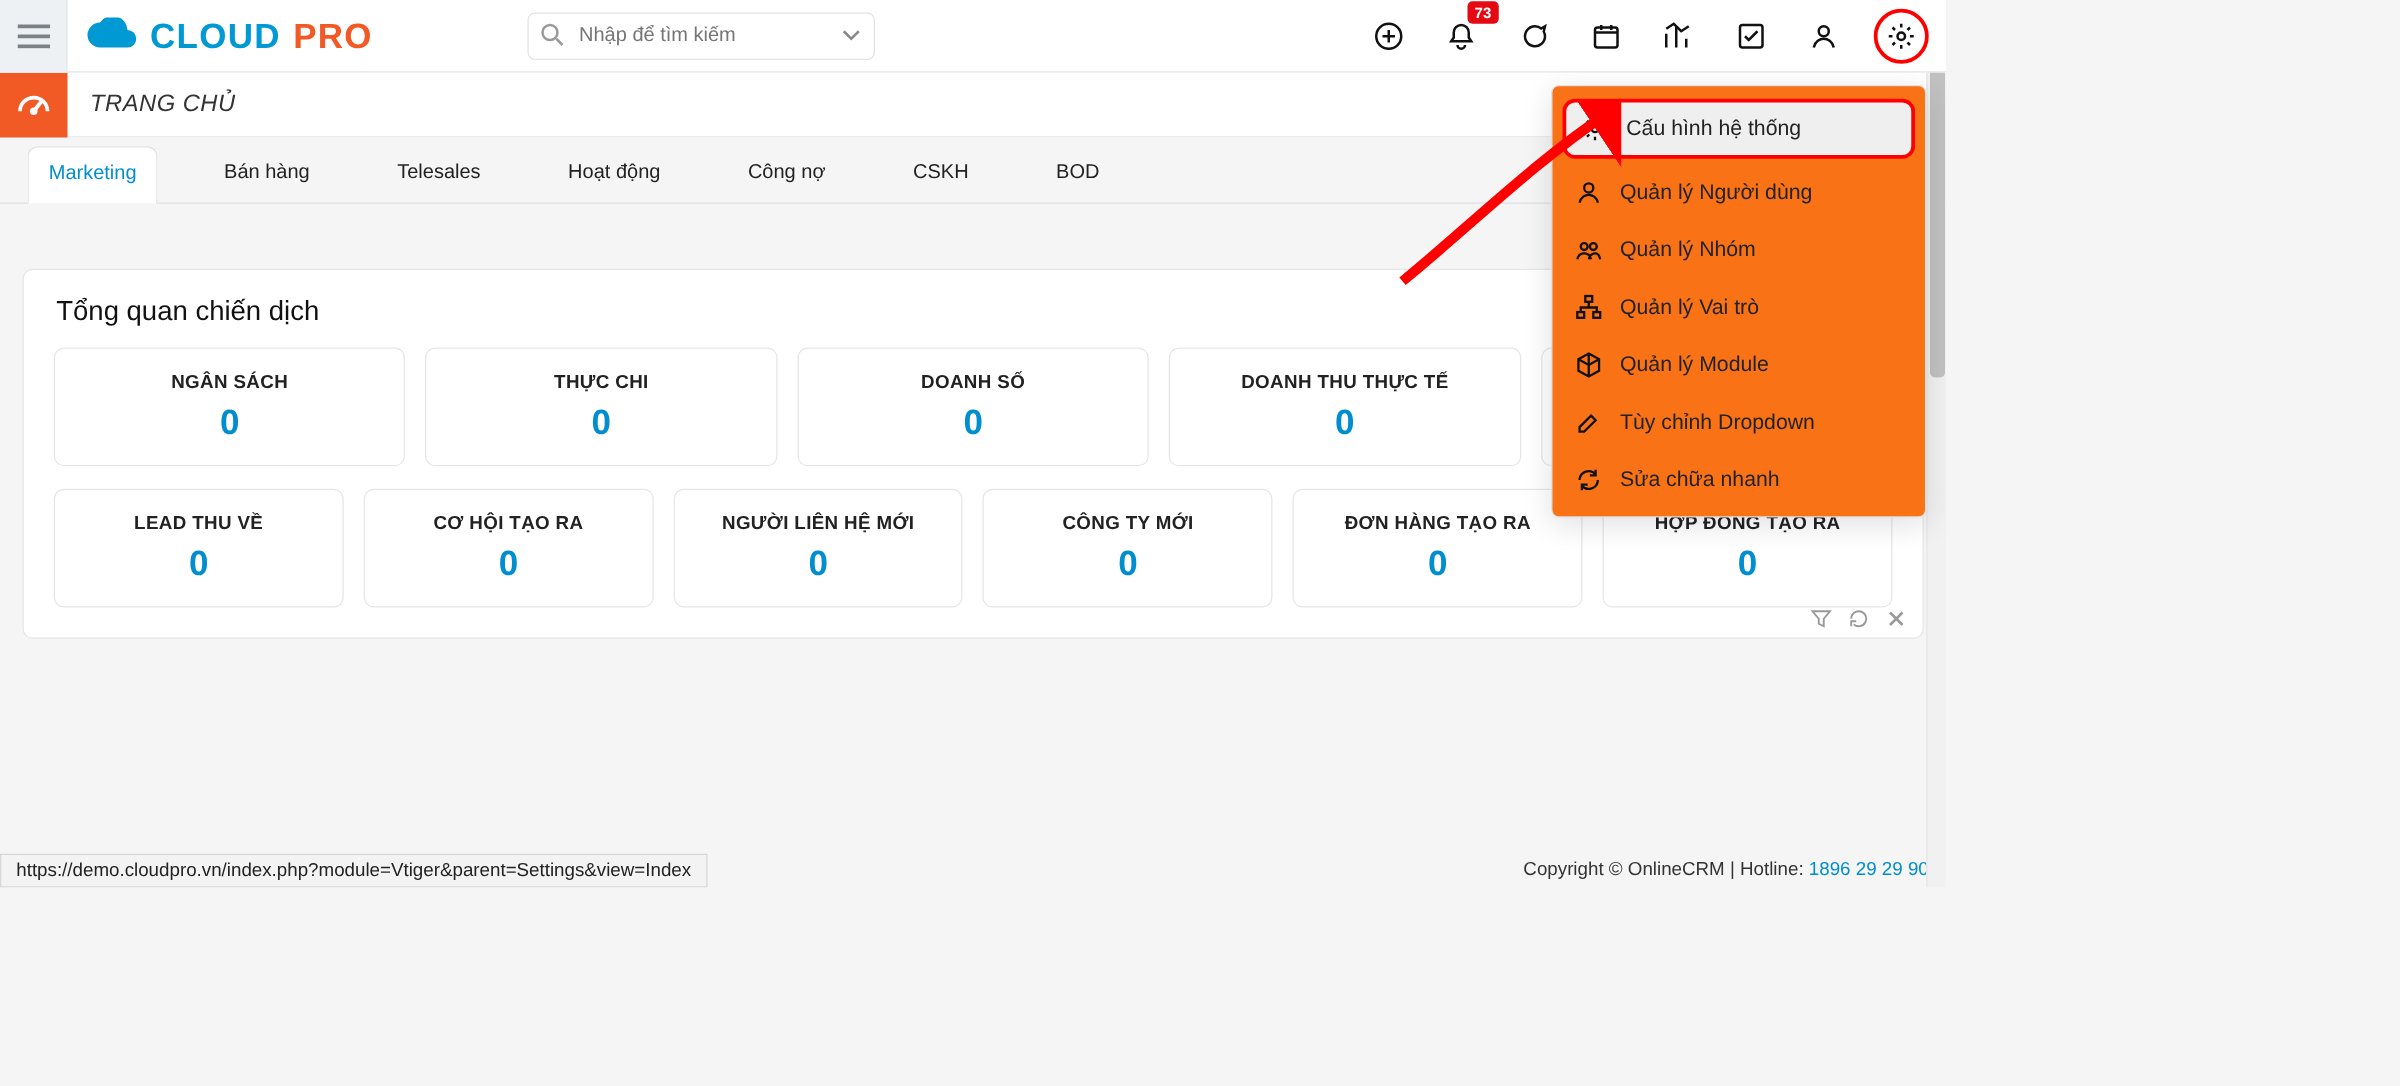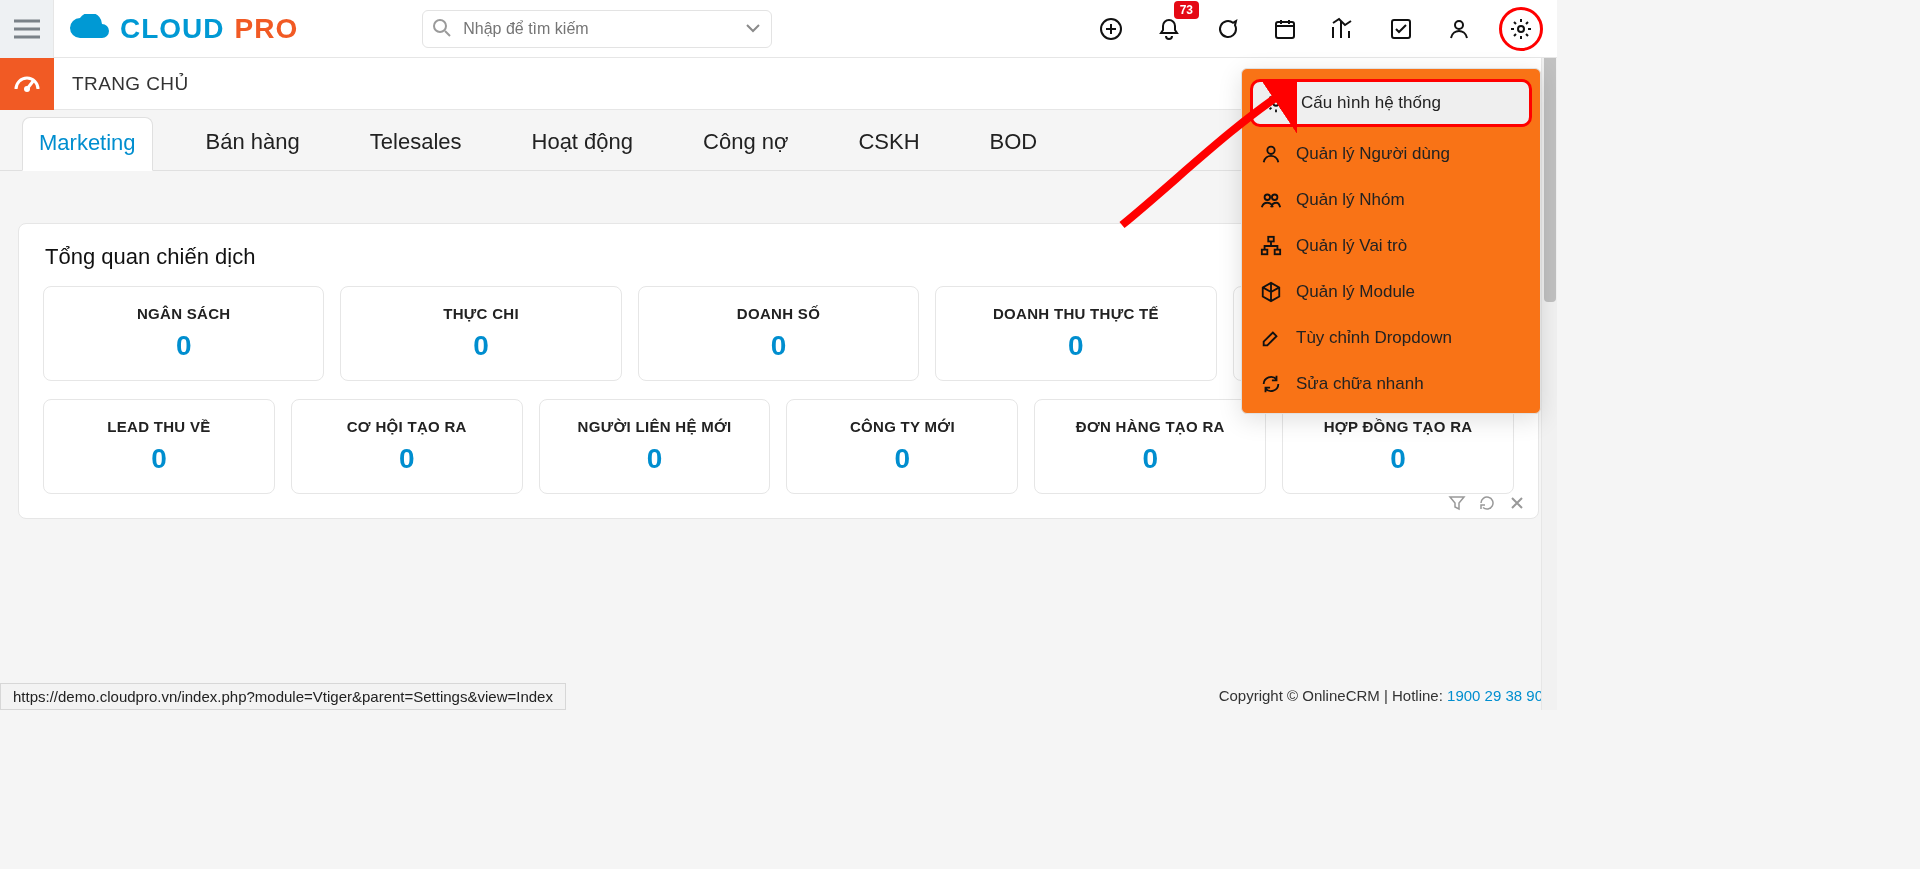--- a/index.html
+++ b/index.html
@@ -45,21 +45,21 @@
     padding:0 14px;
     height:58px;
     gap:10px;
     font-weight:700;
     letter-spacing:1px;
   }
   .logo .cloud-text { color:#0099d4; font-size:28px; }
   .logo .pro-text { color:#f15a24; font-size:28px; }
   .searchwrap {
     margin-left:110px;
-    width:350px;
+    width:278px;
     position:relative;
   }
   .searchwrap input {
     width:100%;
     height:38px;
     border-radius:6px;
     border:1px solid #e3e3e3;
     padding:0 36px 0 40px;
     font-size:16px;
     color:#555;
@@ -97,20 +97,21 @@
     border-radius:50%;
     width:44px; height:44px;
   }
 
   
   .subhead {
     display:flex; align-items:center;
     height:52px;
     background:#fff;
     border-bottom:1px solid var(--card-bd);
+    font-style:italic;
   }
   .homeicon {
     width:54px; height:52px;
     display:flex; align-items:center; justify-content:center;
     background:#f15a24;
     color:#fff;
   }
   .page-title {
     font-size:19px;
     color:#333;
@@ -122,21 +123,21 @@
   .tabs {
     display:flex;
     gap:36px;
     padding:6px 0 0 22px;
     background:var(--bg);
     border-bottom:1px solid #e0e0e0;
     align-items:flex-end;
   }
   .tab {
     padding:12px 16px 14px;
-    font-size:22px;
+    font-size:16px;
     color:#222;
     cursor:pointer;
     border:1px solid transparent;
   }
   .tab.active {
     color: var(--accent);
     background:#fff;
     border:1px solid #e0e0e0;
     border-bottom:1px solid #fff;
     border-radius:8px 8px 0 0;
@@ -508,18 +509,18 @@
   <defs>
     <marker id="ah" markerWidth="12" markerHeight="12" refX="2" refY="6" orient="auto">
       <path d="M0 0L12 6L0 12z" fill="#ff0000"></path>
     </marker>
   </defs>
   <path d="M5 145 C 60 100, 110 50, 170 10" stroke="#ff0000" stroke-width="8" fill="none" marker-end="url(#ah)"></path>
 </svg>
 
 <div class="statusbar">https://demo.cloudpro.vn/index.php?module=Vtiger&amp;parent=Settings&amp;view=Index</div>
 <div class="copyright">
-  <span>Copyright © OnlineCRM | Hotline: </span><span class="tel">1900 29 38 90</span>
+  <span>Copyright © OnlineCRM | Hotline: </span><span class="tel">1896 29 29 90</span>
 </div>
 
 <div class="vscroll">
   <div class="thumb"></div>
 </div>
 
 </body></html>

